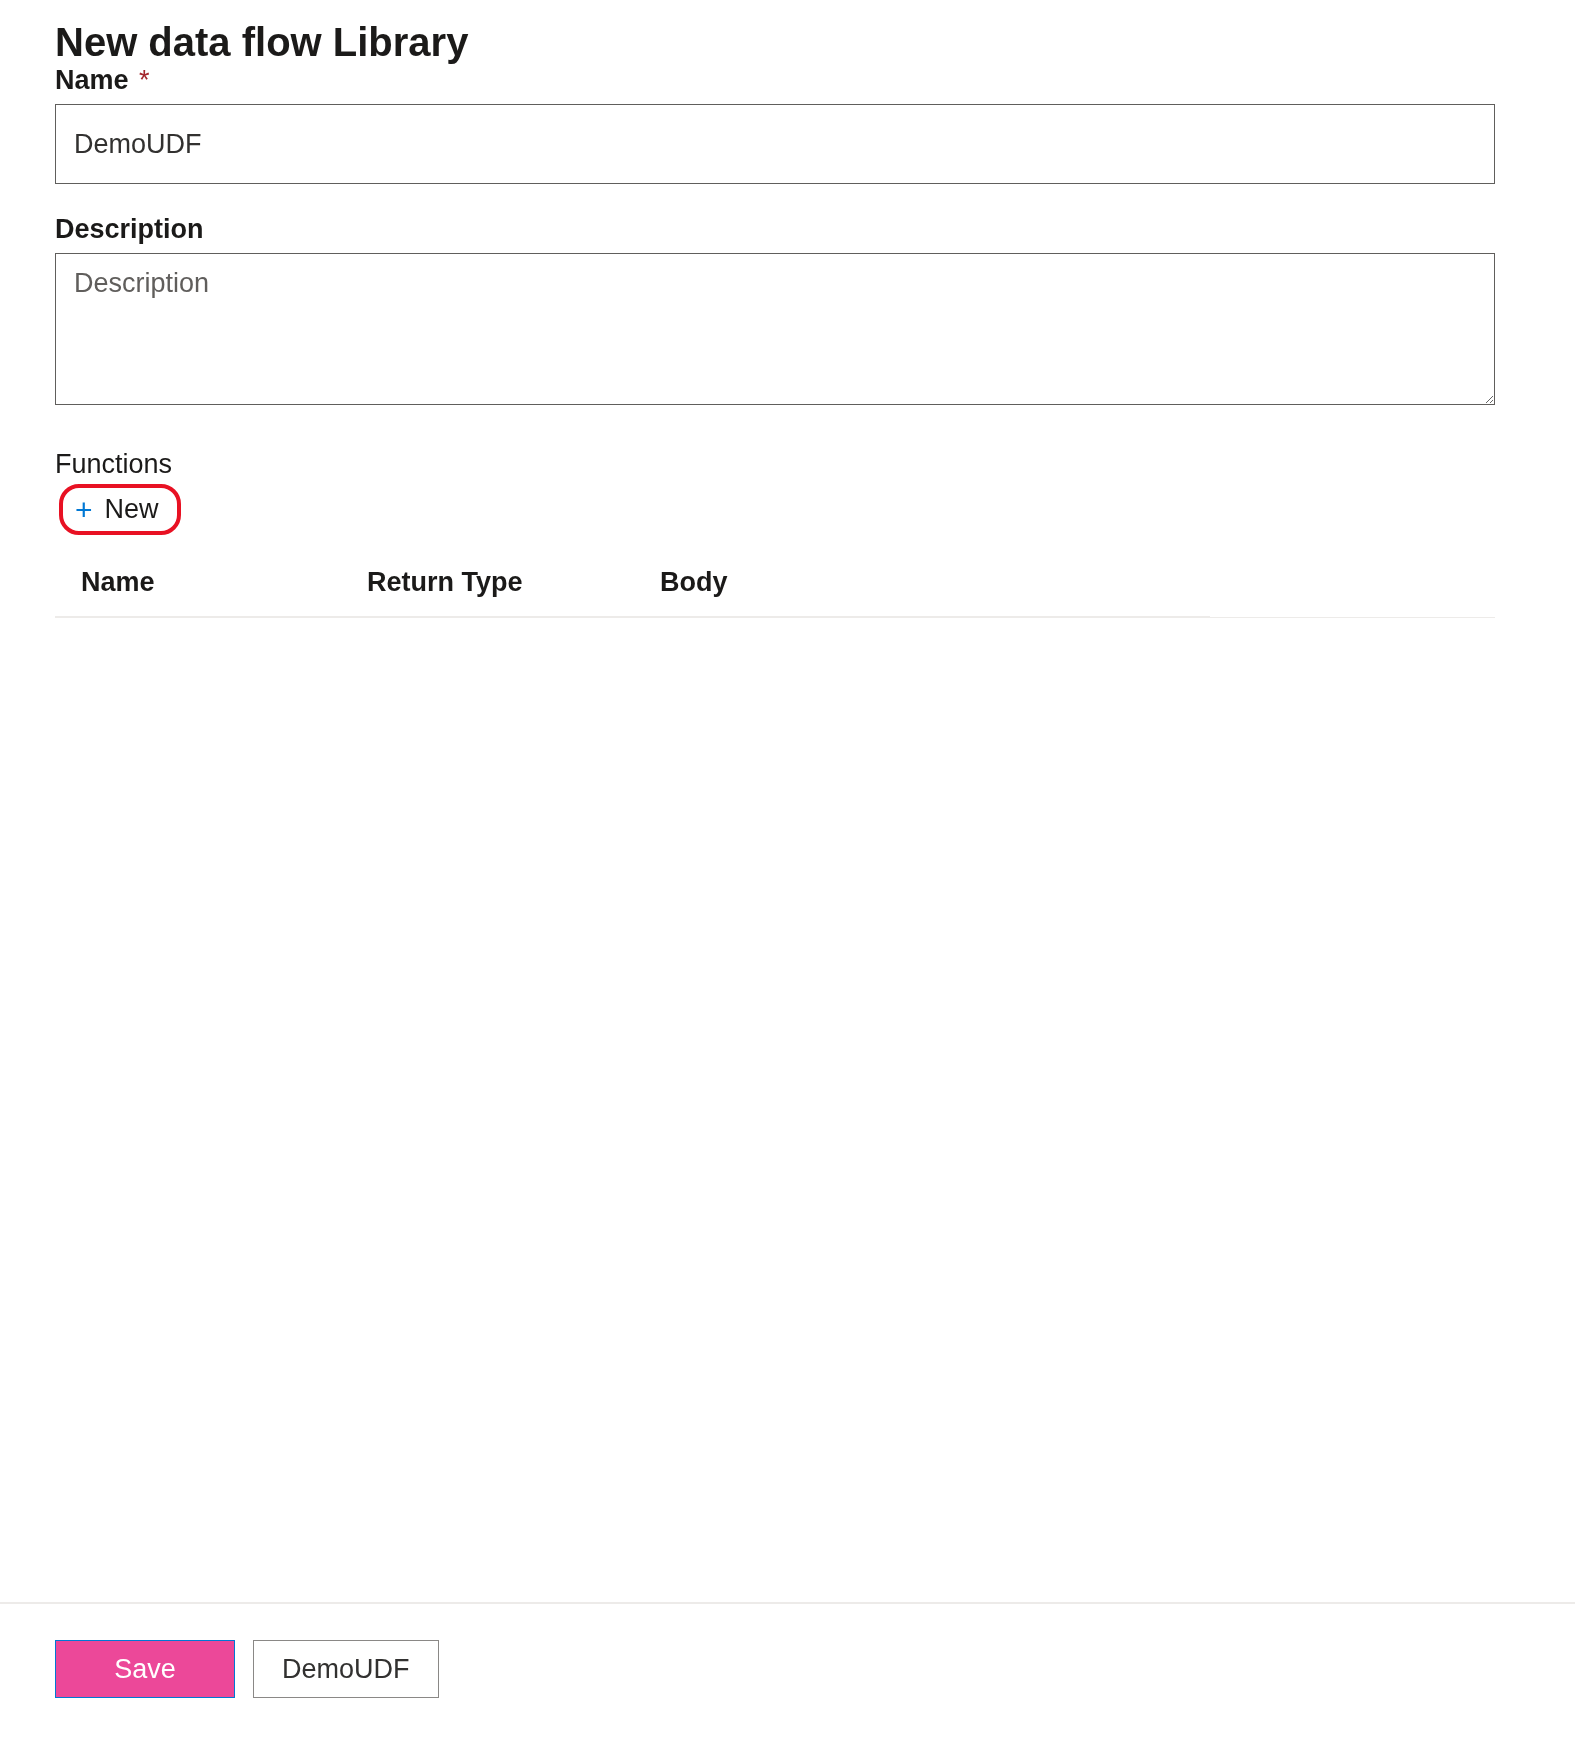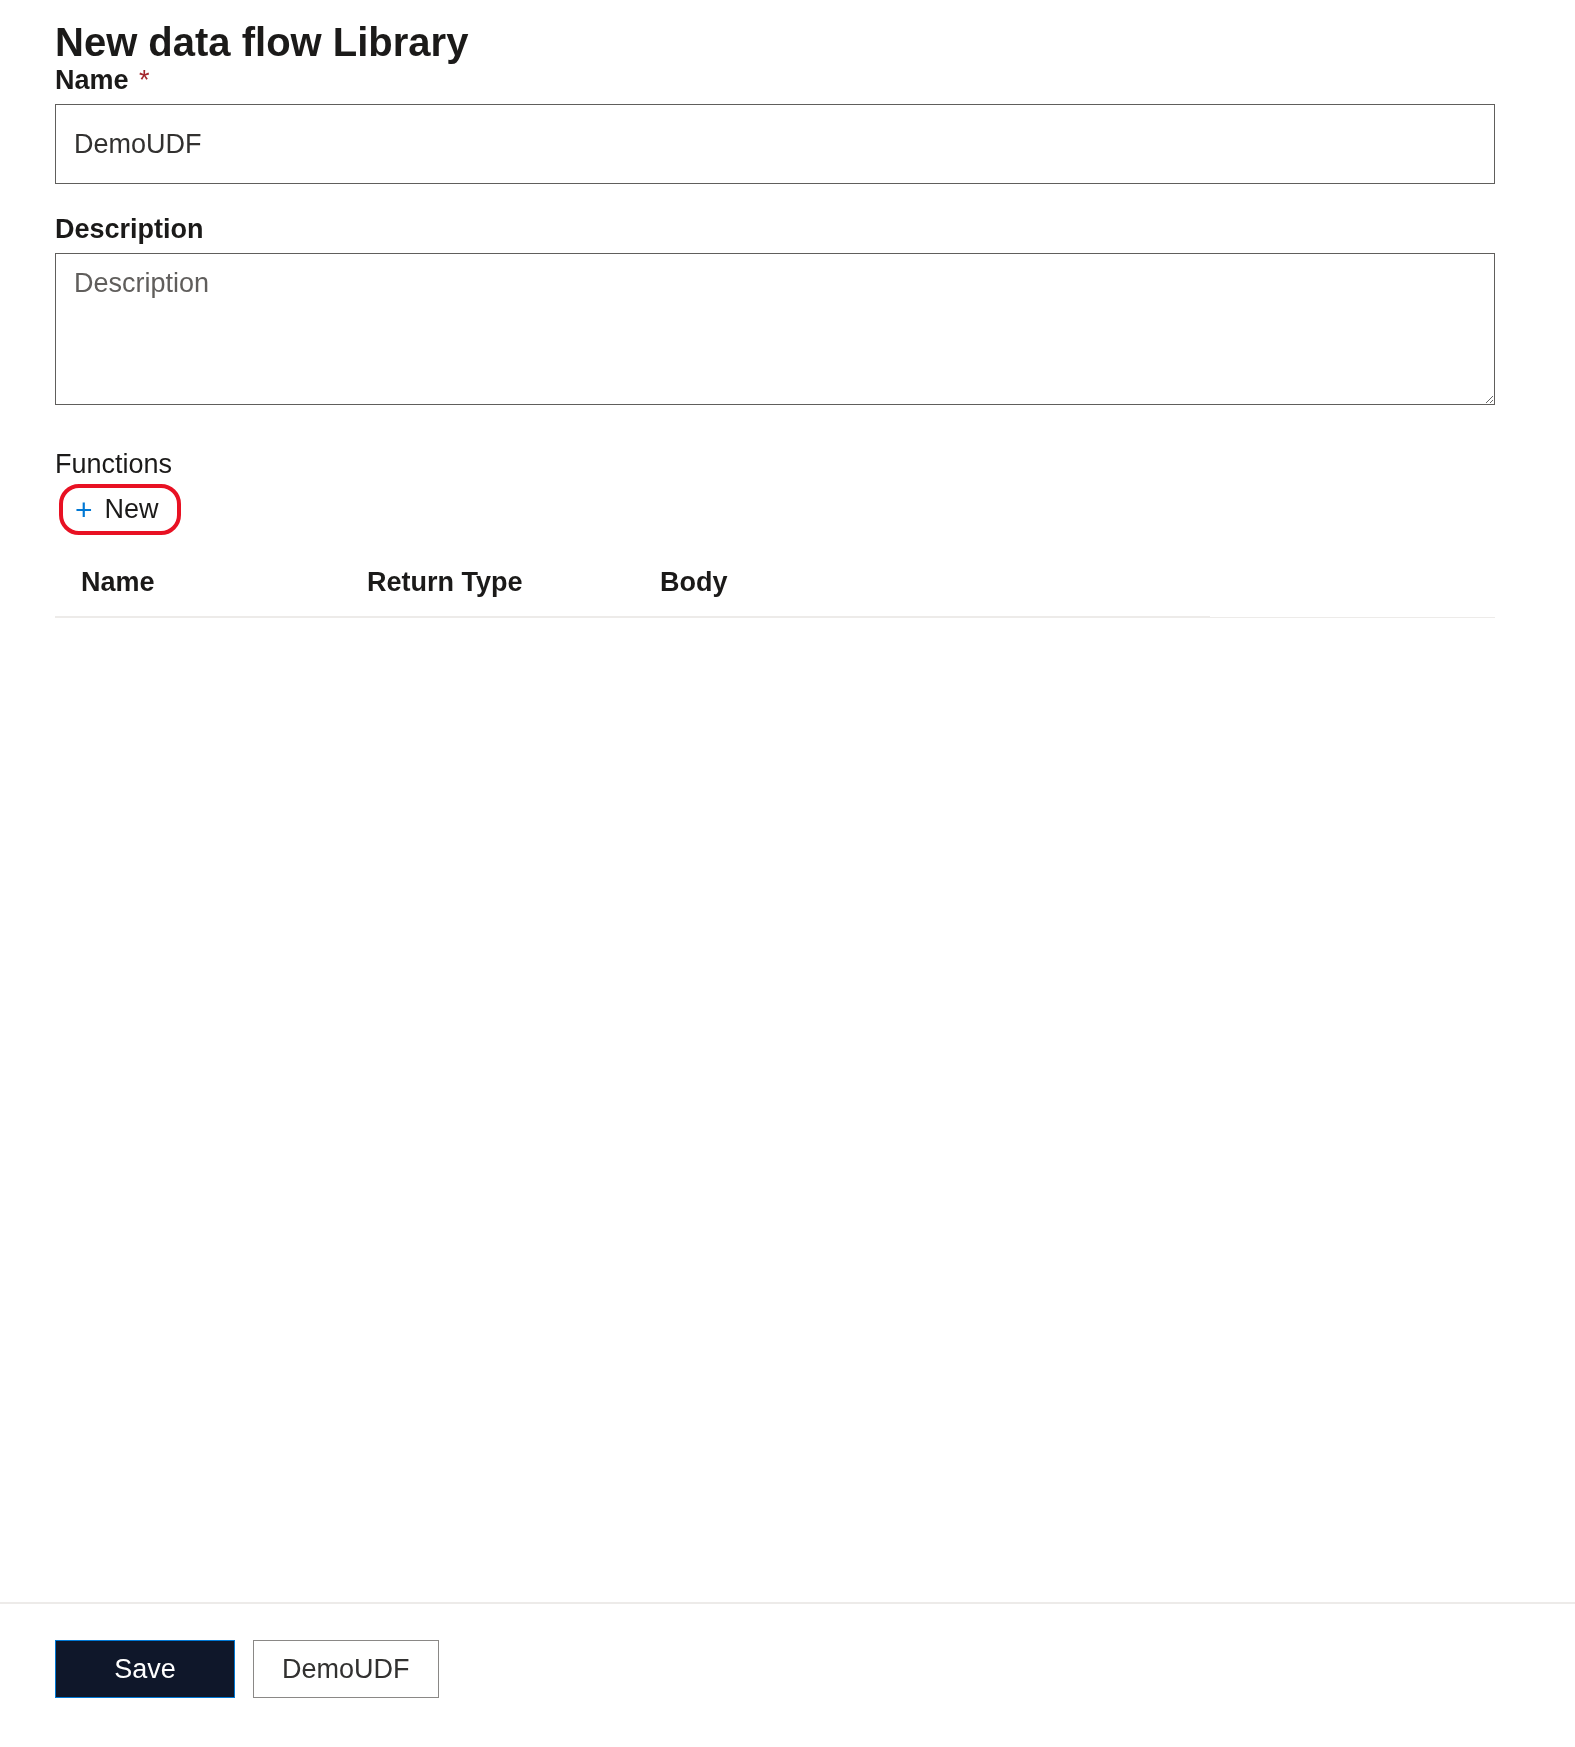--- a/index.html
+++ b/index.html
@@ -146,21 +146,21 @@
       height: 58px;
       font-size: 27px;
       font-family: inherit;
       border: 1px solid #8a8886;
       background: #ffffff;
       color: #323130;
       cursor: pointer;
       padding: 0 28px;
     }
     .btn-primary {
-      background: #0f172a;
+      background: #ec4899;
       border-color: #0078d4;
       color: #ffffff;
     }
   </style>
 </head>
 <body>
 
 <div class="page">
   <h1 class="page-title">New data flow Library</h1>
 

